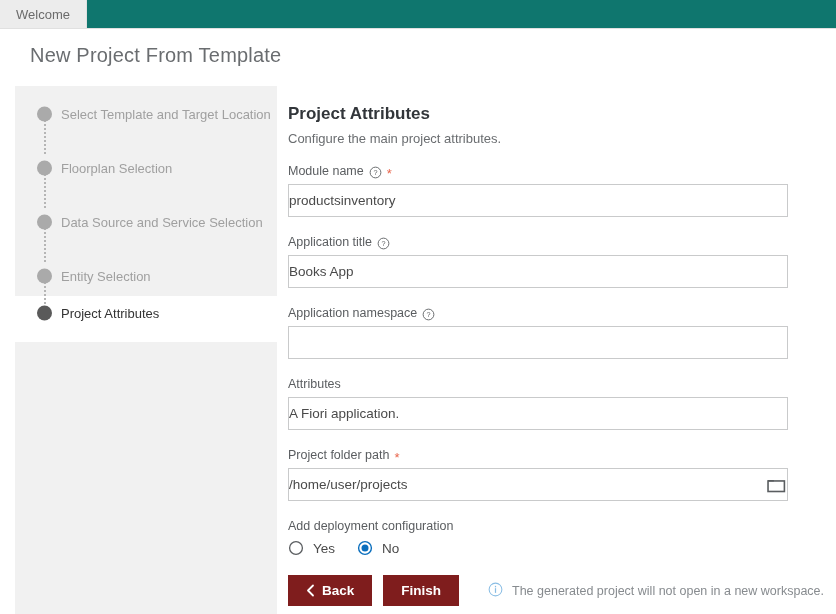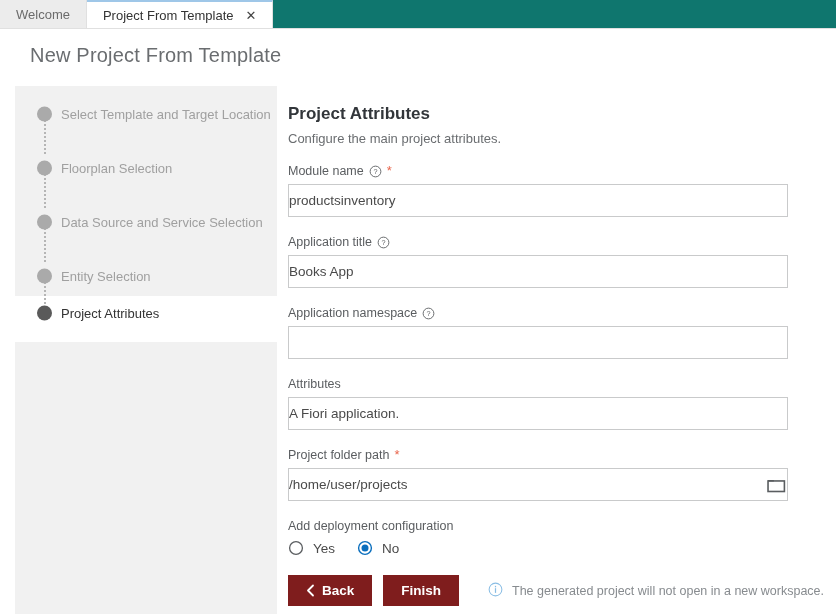--- a/index.html
+++ b/index.html
@@ -89,21 +89,21 @@
     font-size:17px; font-weight:bold; color:#32363a;
     margin:18px 0 0 0;
   }
   #main-sub {
     font-size:13px; color:#6a6d70; margin-top:7px;
   }
 
   .field { margin-top:17px; }
   .flabel {
     font-size:12.5px; color:#5a5d60;
-    display:flex; align-items:center; gap:5px;
+    display:flex; align-items:flex-end; gap:5px;
     margin-bottom:5px; line-height:16px;
   }
   .req { color:#e8654c; font-size:13px; line-height:10px; }
   .help-icon { display:inline-flex; }
   .inputbox {
     width:500px; height:33px;
     border:1px solid #c9cacb; background:#ffffff;
     display:flex; align-items:center;
     padding:0 0; font-size:13.5px; color:#4a4a4a;
   }
@@ -137,24 +137,20 @@
     margin-left:18px; font-size:12.5px; color:#878b8f;
     white-space:nowrap;
   }
 </style>
 </head>
 <body>
 
 <div id="tabbar">
   <div class="tab">
     <span>Welcome</span>
-  </div>
-  <div class="tab active">
-    <span>Project From Template</span>
-    <span class="tabclose">✕</span>
   </div>
 </div>
 
 <div id="pagetitle">New Project From Template</div>
 
 <div id="sidebar"></div>
 <div id="sidebar-active-band"></div>
 
 <div id="steps">
   <div class="conn" style="top:30px; height:38px;"></div>

